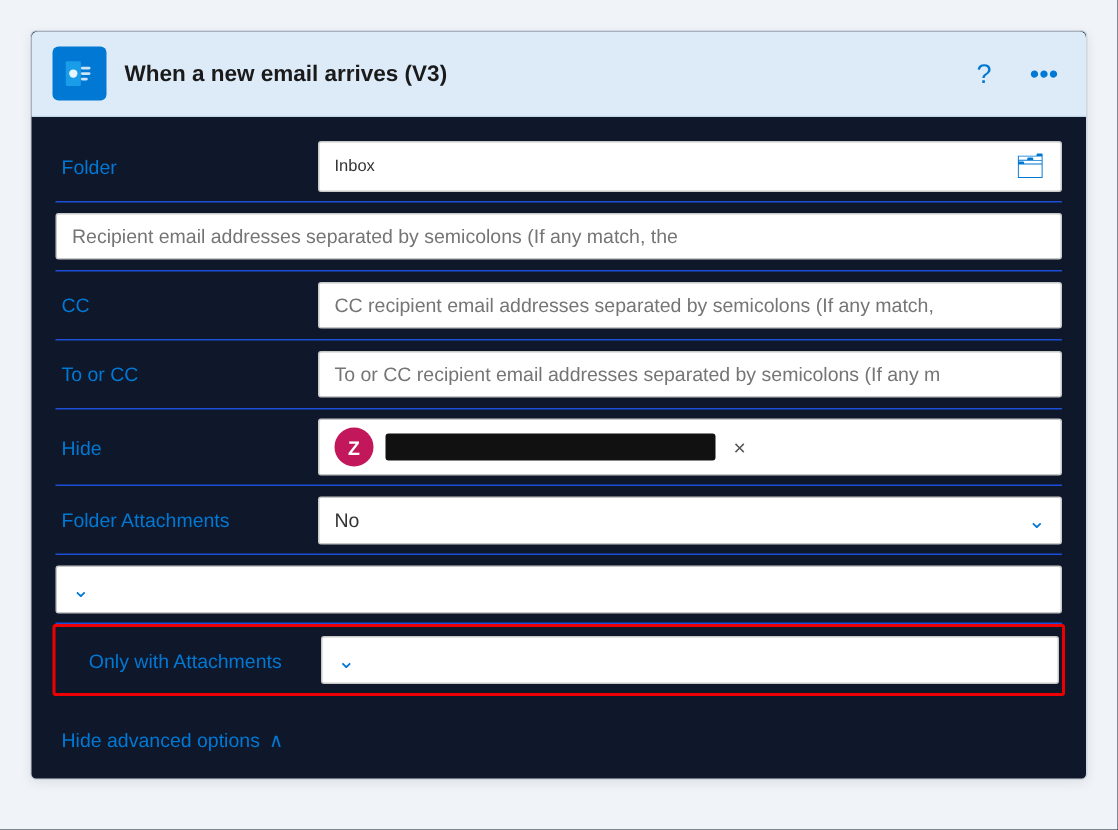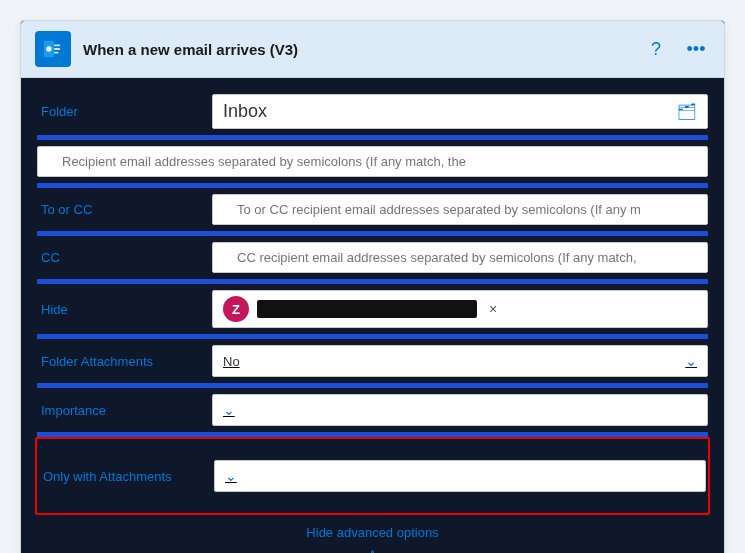--- a/index.html
+++ b/index.html
@@ -67,79 +67,79 @@
       border-radius: 50%;
     }
 
     .card-body {
       padding: 10px 16px 14px 16px;
     }
     .field-row {
       display: flex;
       align-items: center;
       min-height: 46px;
-      border-bottom: 5px solid #1d4ed8;
+      border-bottom: 1px solid #1d4ed8;
       padding: 6px 0;
     }
     .field-row.highlighted {
       border: 2px solid #e00;
       border-radius: 2px;
       margin: 0 -2px;
-      padding: 21px 2px;
+      padding: 6px 2px;
+      text-align: center;
     }
     .field-label {
       width: 175px;
       min-width: 175px;
       font-size: 13px;
       color: #0078d4;
       padding-right: 10px;
       padding-left: 4px;
     }
     .field-control {
       flex: 1;
       position: relative;
     }
     .field-input {
       width: 100%;
       border: 1px solid #c8c8c8;
       border-radius: 2px;
-      padding: 7px 24px;
+      padding: 7px 10px;
       font-size: 13px;
       color: #666;
       background: #fff;
       outline: none;
     }
     .folder-input-wrap {
       display: flex;
       align-items: center;
       border: 1px solid #c8c8c8;
       border-radius: 2px;
       background: #fff;
       padding: 6px 10px;
     }
     .folder-input-wrap input {
       border: none;
       outline: none;
       flex: 1;
-      font-size: 18px;
+      font-size: 11px;
       color: #333;
     }
     .folder-icon {
       color: #0078d4;
       font-size: 16px;
     }
     .select-wrap {
       display: flex;
       align-items: center;
       border: 1px solid #c8c8c8;
       border-radius: 2px;
       background: #fff;
       padding: 7px 10px;
       cursor: pointer;
-      text-decoration: underline;
     }
     .select-value {
       flex: 1;
       font-size: 13px;
       color: #333;
     }
     .chevron-down {
       color: #0078d4;
       font-size: 14px;
     }
@@ -177,26 +177,25 @@
       color: #555;
       font-size: 14px;
       cursor: pointer;
       margin-left: 4px;
     }
 
     .hide-advanced {
       display: flex;
       align-items: center;
       gap: 6px;
-      padding: 10px 4px 4px 4px;
+      padding: 22px 4px 4px 4px;
       color: #0078d4;
       font-size: 13px;
       cursor: pointer;
       user-select: none;
-      flex-direction: column;
     }
     .chevron-up {
       font-size: 13px;
       color: #0078d4;
     }
   </style>
 </head>
 <body>
 
 <div class="card">
@@ -234,30 +233,30 @@
       </div>
     </div>
 
     <div class="field-row">
       <div class="field-control">
         <input class="field-input" type="text" placeholder="Recipient email addresses separated by semicolons (If any match, the" style="">
       </div>
     </div>
 
     <div class="field-row">
+      <div class="field-label">CC</div>
+      <div class="field-control">
+        <input class="field-input" type="text" placeholder="CC recipient email addresses separated by semicolons (If any match," style="">
+      </div>
+    </div>
+
+    <div class="field-row">
       <div class="field-label">To or CC</div>
       <div class="field-control">
         <input class="field-input" type="text" placeholder="To or CC recipient email addresses separated by semicolons (If any m" style="">
-      </div>
-    </div>
-
-    <div class="field-row">
-      <div class="field-label">CC</div>
-      <div class="field-control">
-        <input class="field-input" type="text" placeholder="CC recipient email addresses separated by semicolons (If any match," style="">
       </div>
     </div>
 
     <div class="field-row">
       <div class="field-label">Hide</div>
       <div class="field-control">
         <div class="from-input-wrap">
           <div class="from-avatar">Z</div>
           <div class="from-redacted"></div>
           <span class="from-close">×</span>
@@ -270,21 +269,20 @@
       <div class="field-control">
         <div class="select-wrap">
           <span class="select-value">No</span>
           <span class="chevron-down">⌄</span>
         </div>
       </div>
     </div>
 
 
     <div class="field-row">
-      <div class="field-label">Importance</div>
       <div class="field-control">
         <div class="select-wrap">
           <span class="chevron-down">⌄</span>
         </div>
       </div>
     </div>
 
     <div class="field-row highlighted">
       <div class="field-label">Only with Attachments</div>
       <div class="field-control">

